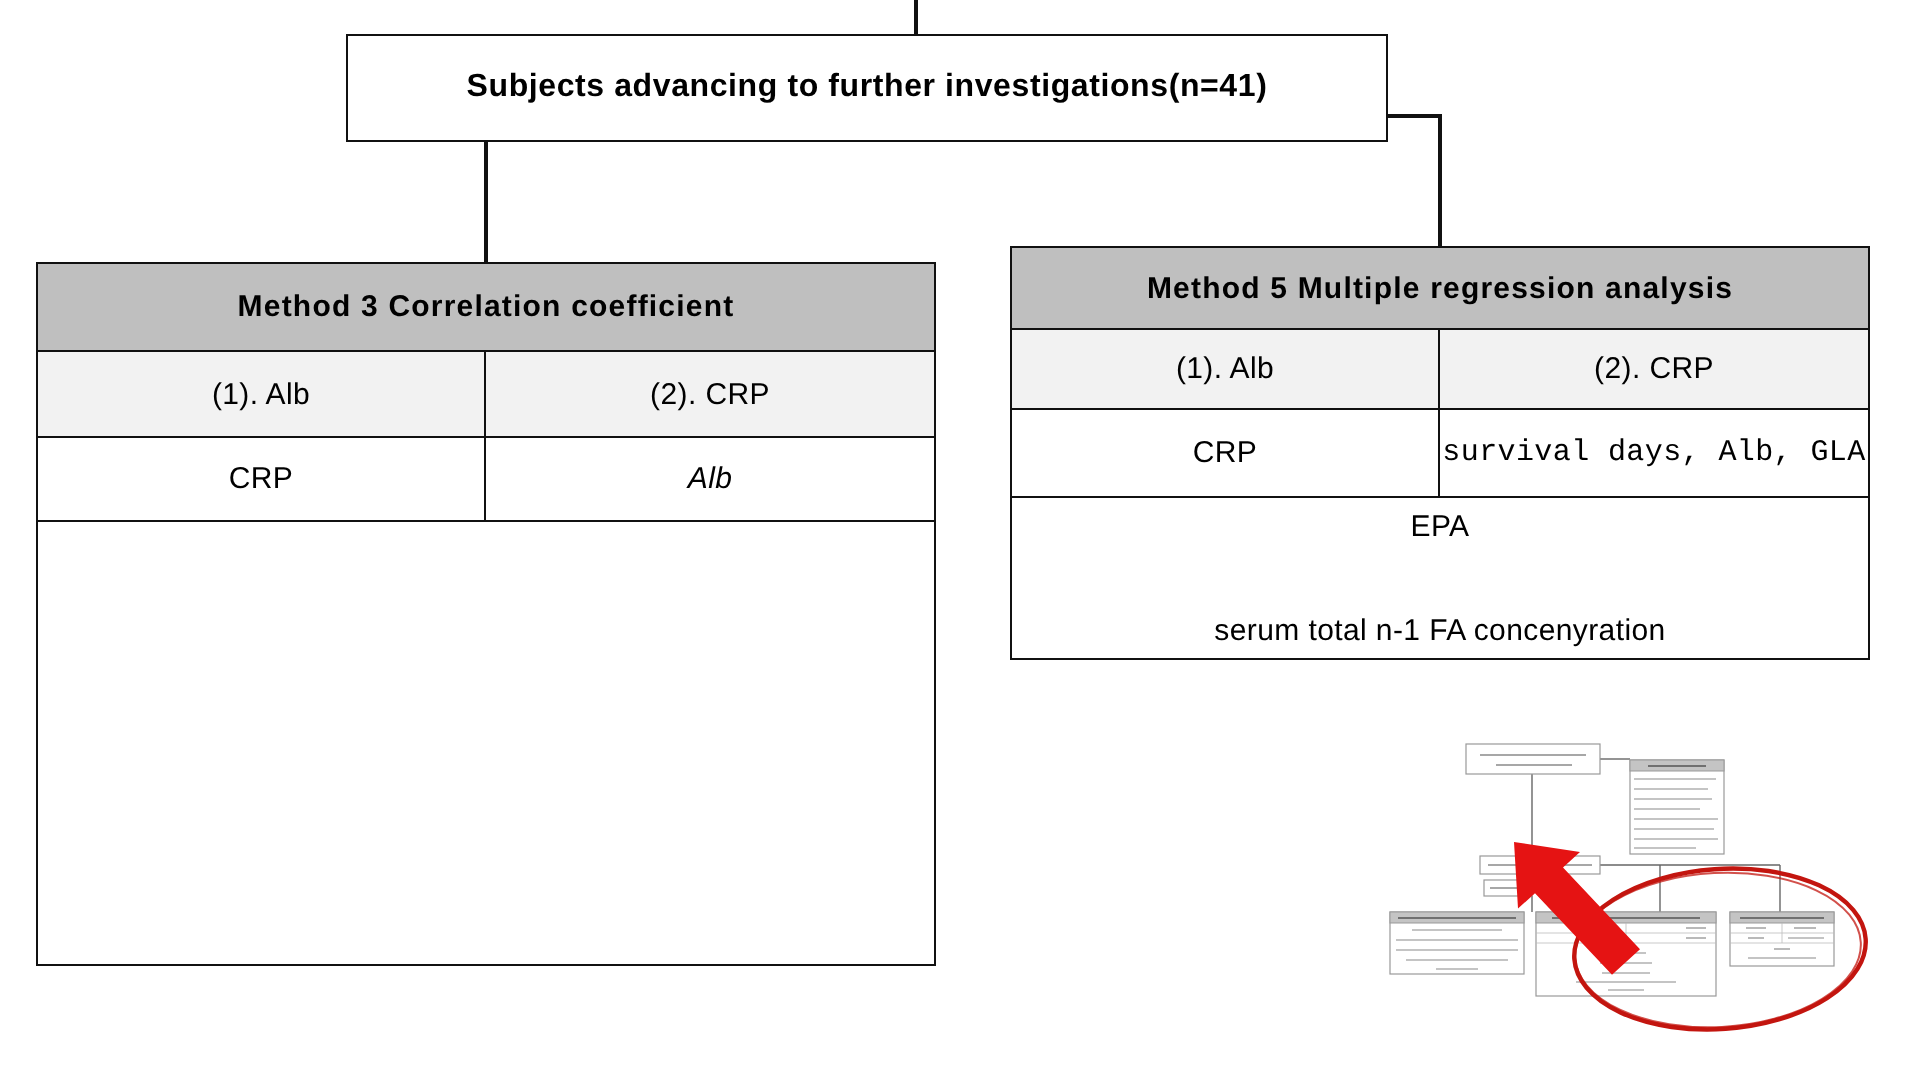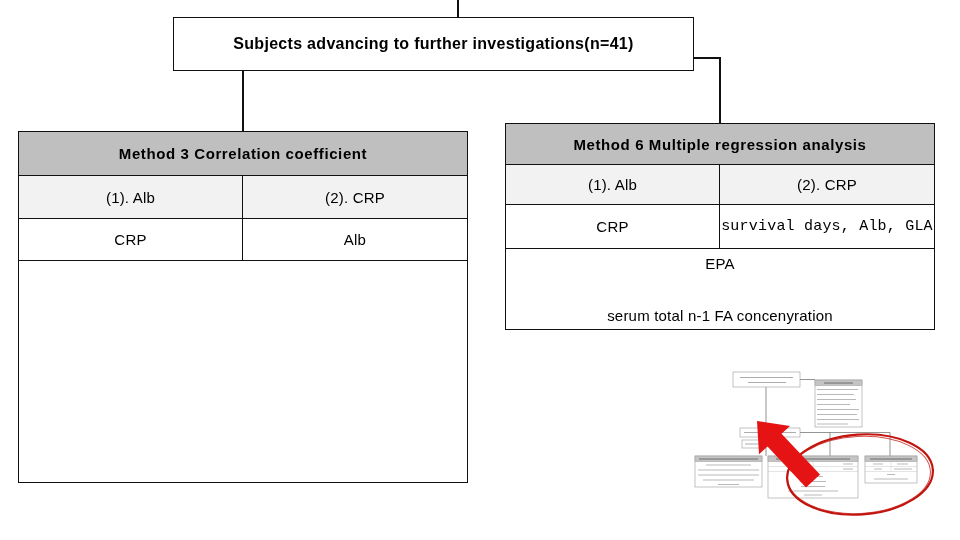--- a/index.html
+++ b/index.html
@@ -52,26 +52,26 @@
   </div>
 
   <div class="tbl" style="left:18px;top:131px;width:450px;height:352px;">
     <div class="title" style="height:43px;flex:0 0 43px;">Method 3 Correlation coefficient</div>
     <div class="row sub" style="height:42px;flex:0 0 42px;">
       <div class="cell c1" style="flex:0 0 224px;">(1). Alb</div>
       <div class="cell" style="flex:1;">(2). CRP</div>
     </div>
     <div class="row" style="height:41px;flex:0 0 41px;">
       <div class="cell c1" style="flex:0 0 224px;">CRP</div>
-      <div class="cell" style="flex:1;">Alb</div>
+      <div class="cell" style="flex:1;font-style:italic;">Alb</div>
     </div>
   </div>
 
   <div class="tbl" style="left:505px;top:123px;width:430px;height:207px;">
-    <div class="title" style="height:40px;flex:0 0 40px;">Method 6 Multiple regression analysis</div>
+    <div class="title" style="height:40px;flex:0 0 40px;">Method 5 Multiple regression analysis</div>
     <div class="row sub" style="height:39px;flex:0 0 39px;">
       <div class="cell c1" style="flex:0 0 214px;">(1). Alb</div>
       <div class="cell" style="flex:1;">(2). CRP</div>
     </div>
     <div class="row" style="height:43px;flex:0 0 43px;">
       <div class="cell c1" style="flex:0 0 214px;">CRP</div>
       <div class="cell" style="flex:1;font-family:Liberation Mono, monospace;">survival days, Alb, GLA</div>
     </div>
     <div class="body">
       <div>EPA</div>

